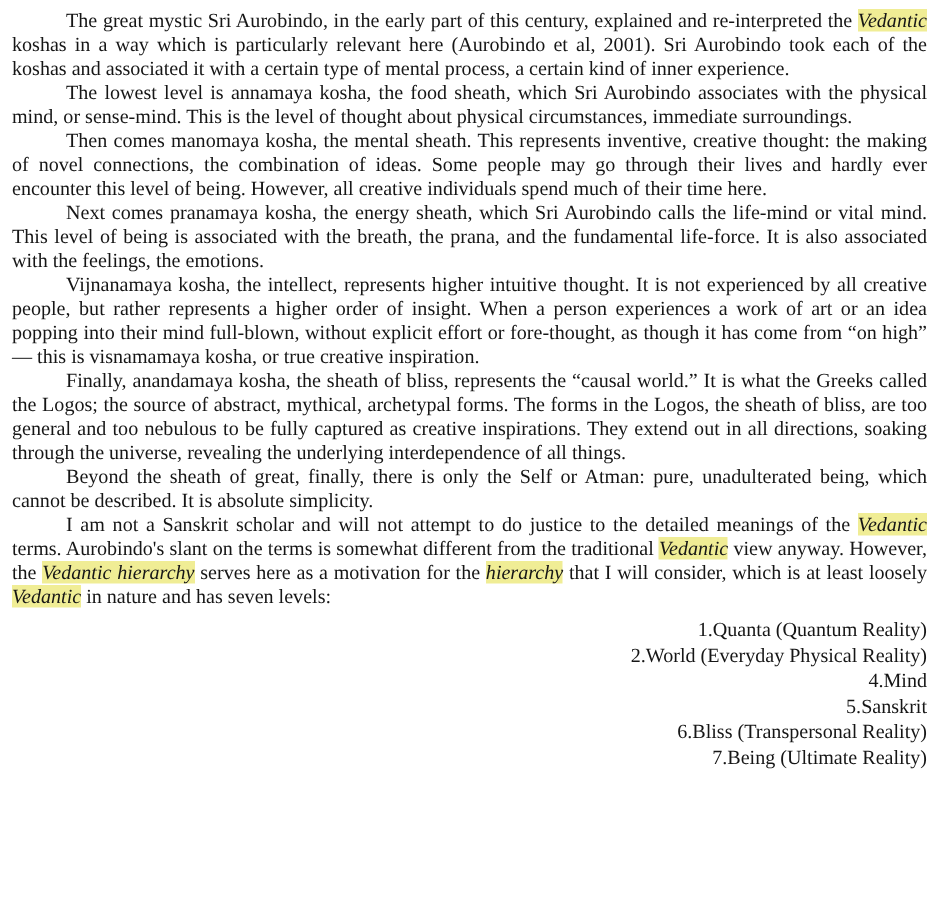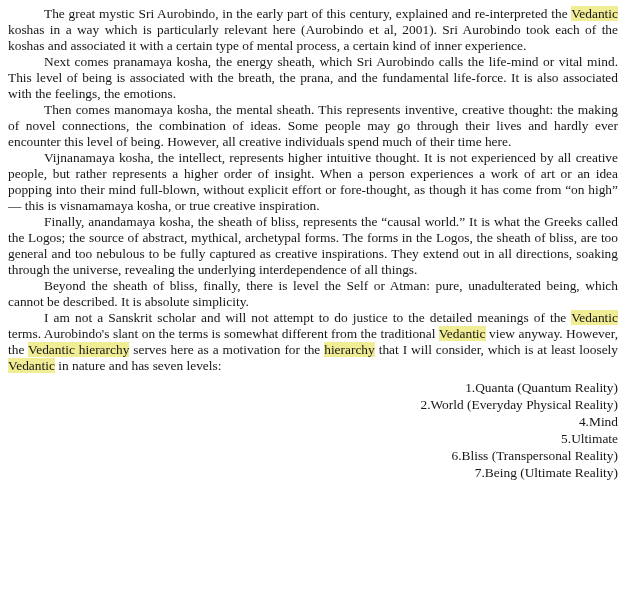--- a/index.html
+++ b/index.html
@@ -18,47 +18,48 @@
   }
   .doc {
     padding: 6px 8px 0 8px;
   }
   p.para {
     margin: 0;
     text-indent: 36px;
     text-align: justify;
   }
   .i { }
-  .hl { background: var(--hl, #f0ed95); }
+  .hl { background: var(--hl, #f0ed95); font-style: italic; }
   ol.levels {
     list-style: none;
     margin: 5px 0 0 0;
     padding: 0 0 0 96px;
     line-height: 17px;
   }
   ol.levels li { margin: 0; text-align: right; }
   .num {
     display: inline-block;
     width: 24px;
   }
 </style>
 </head>
 <body style="color: rgb(22, 22, 22); background: rgb(255, 255, 255);">
 
 <div class="doc">
   <div>
       <p class="para"><span>The great mystic Sri Aurobindo, in the early part of this century, explained and re-interpreted the </span><span class="hl">Vedantic</span><span> </span><span class="i">koshas</span><span> in a way which is particularly relevant here (Aurobindo et al, 2001).  Sri Aurobindo took each of the </span><span class="i">koshas</span><span> and associated it with a certain type of </span><span class="i">mental process</span><span>, a certain kind of inner experience.</span></p>
+      <p class="para"><span>The lowest level is </span><span class="i">annamaya kosha</span><span>, the food sheath, which Sri Aurobindo associates with the physical mind, or sense-mind. This is the level of thought about physical circumstances, immediate surroundings.</span></p>
+      <p class="para"><span>Then comes </span><span class="i">manomaya kosha</span><span>, the mental sheath. This represents inventive, creative thought: the making of novel connections, the combination of ideas. Some people may go through their lives and hardly ever encounter this level of being. However, all creative individuals spend much of their time here.</span></p>
       <p class="para"><span>Next comes </span><span class="i">pranamaya kosha</span><span>, the energy sheath, which Sri Aurobindo calls the life-mind or vital mind. This level of being is associated with the breath, the </span><span class="i">prana</span><span>, and the fundamental life-force. It is also associated with the feelings, the emotions.</span></p>
-      <p class="para"><span>Then comes </span><span class="i">manomaya kosha</span><span>, the mental sheath. This represents inventive, creative thought: the making of novel connections, the combination of ideas. Some people may go through their lives and hardly ever encounter this level of being. However, all creative individuals spend much of their time here.</span></p>
       <p class="para"><span class="i">Vijnanamaya kosha</span><span>, the intellect, represents higher </span><span class="i">intuitive</span><span> thought. It is not experienced by all creative people, but rather represents a higher order of insight. When a person experiences a work of art or an idea popping into their mind full-blown, without explicit effort or fore-thought, as though it has come from “on high” — this is </span><span class="i">visnamamaya kosha</span><span>, or true creative inspiration.</span></p>
       <p class="para"><span>Finally, </span><span class="i">anandamaya kosha</span><span>, the sheath of bliss, represents the “causal world.” It is what the Greeks called the </span><span class="i">Logos</span><span>; the source of abstract, mythical, archetypal forms. The forms in the </span><span class="i">Logos</span><span>, the sheath of bliss, are too general and too nebulous to be fully captured as creative inspirations. They extend out in all directions, soaking through the universe, revealing the underlying interdependence of all things.</span></p>
-      <p class="para"><span>Beyond the sheath of bliss, finally, there is level the Self or </span><span class="i">Atman</span><span>: pure, unadulterated being, which cannot be described. It is absolute simplicity.</span></p>
+      <p class="para"><span>Beyond the sheath of great, finally, there is only the Self or </span><span class="i">Atman</span><span>: pure, unadulterated being, which cannot be described. It is absolute simplicity.</span></p>
       <p class="para"><span>I am not a Sanskrit scholar and will not attempt to do justice to the detailed meanings of the </span><span class="hl">Vedantic</span><span> terms. Aurobindo's slant on the terms is somewhat different from the traditional </span><span class="hl">Vedantic</span><span> view anyway.  However, the </span><span class="hl">Vedantic hierarchy</span><span> serves here as a motivation for the </span><span class="hl">hierarchy</span><span> that I will consider, which is at least loosely </span><span class="hl">Vedantic</span><span> in nature and has seven levels:</span></p>
     </div>
   <ol class="levels">
       <li><span class="num">1.</span><span>Quanta (Quantum Reality)</span></li>
       <li><span class="num">2.</span><span>World (Everyday Physical Reality)</span></li>
       <li><span class="num">4.</span><span>Mind</span></li>
-      <li><span class="num">5.</span><span>Ultimate</span></li>
+      <li><span class="num">5.</span><span>Sanskrit</span></li>
       <li><span class="num">6.</span><span>Bliss (Transpersonal Reality)</span></li>
       <li><span class="num">7.</span><span>Being (Ultimate Reality)</span></li>
     </ol>
 </div>
 
 </body></html>

